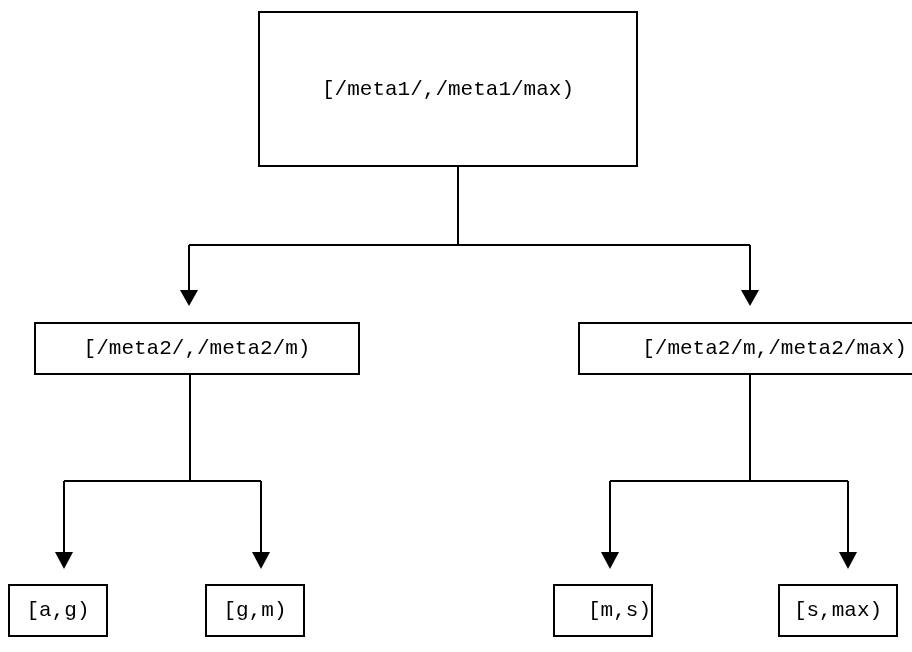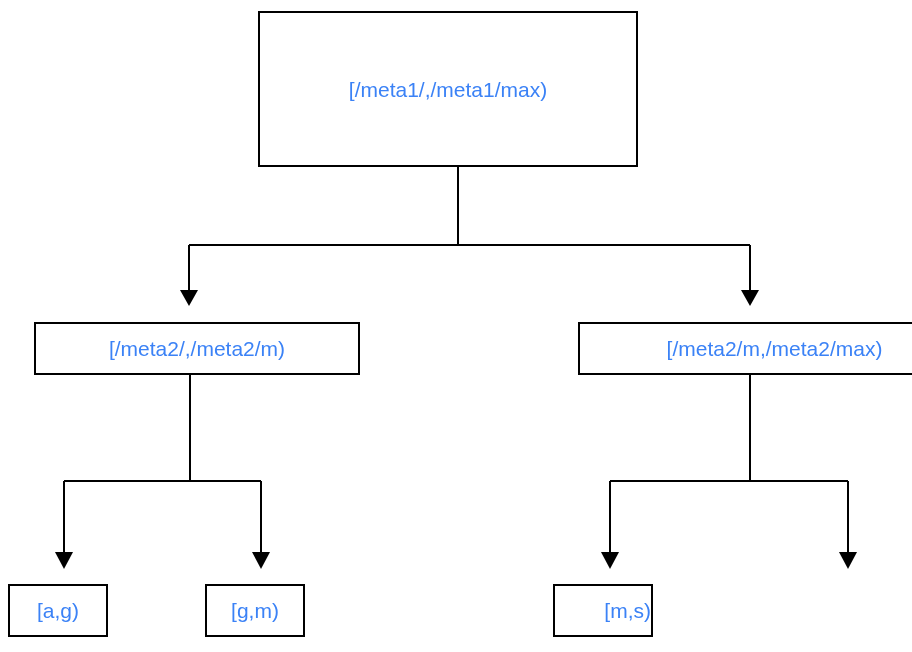--- a/index.html
+++ b/index.html
@@ -29,26 +29,26 @@
     position: absolute;
     box-sizing: border-box;
     border: 2px solid #000000;
     background: #ffffff;
     display: flex;
     align-items: center;
     justify-content: center;
     color: #000000;
   }
   .node-label {
-    font-family: Liberation Sans, sans-serif;
+    font-family: Liberation Mono, monospace;
     font-size: 21px;
     line-height: 1;
     white-space: pre;
     letter-spacing: 0px;
-    color: #3b82f6;
+    color: #000000;
   }
   .node-root {
     left: 258px;
     top: 11px;
     width: 380px;
     height: 156px;
   }
   .node-mid-left {
     left: 34px;
     top: 322px;
@@ -122,14 +122,17 @@
   </div>
 
   <div class="node-box node-leaf node-leaf-2">
     <span class="node-label">[g,m)</span>
   </div>
 
   <div class="node-box node-leaf node-leaf-3">
     <span class="node-label">[m,s)</span>
   </div>
 
+  <div class="node-box node-leaf node-leaf-4">
+    <span class="node-label">[s,max)</span>
+  </div>
 
 </div>
 
 </body></html>

